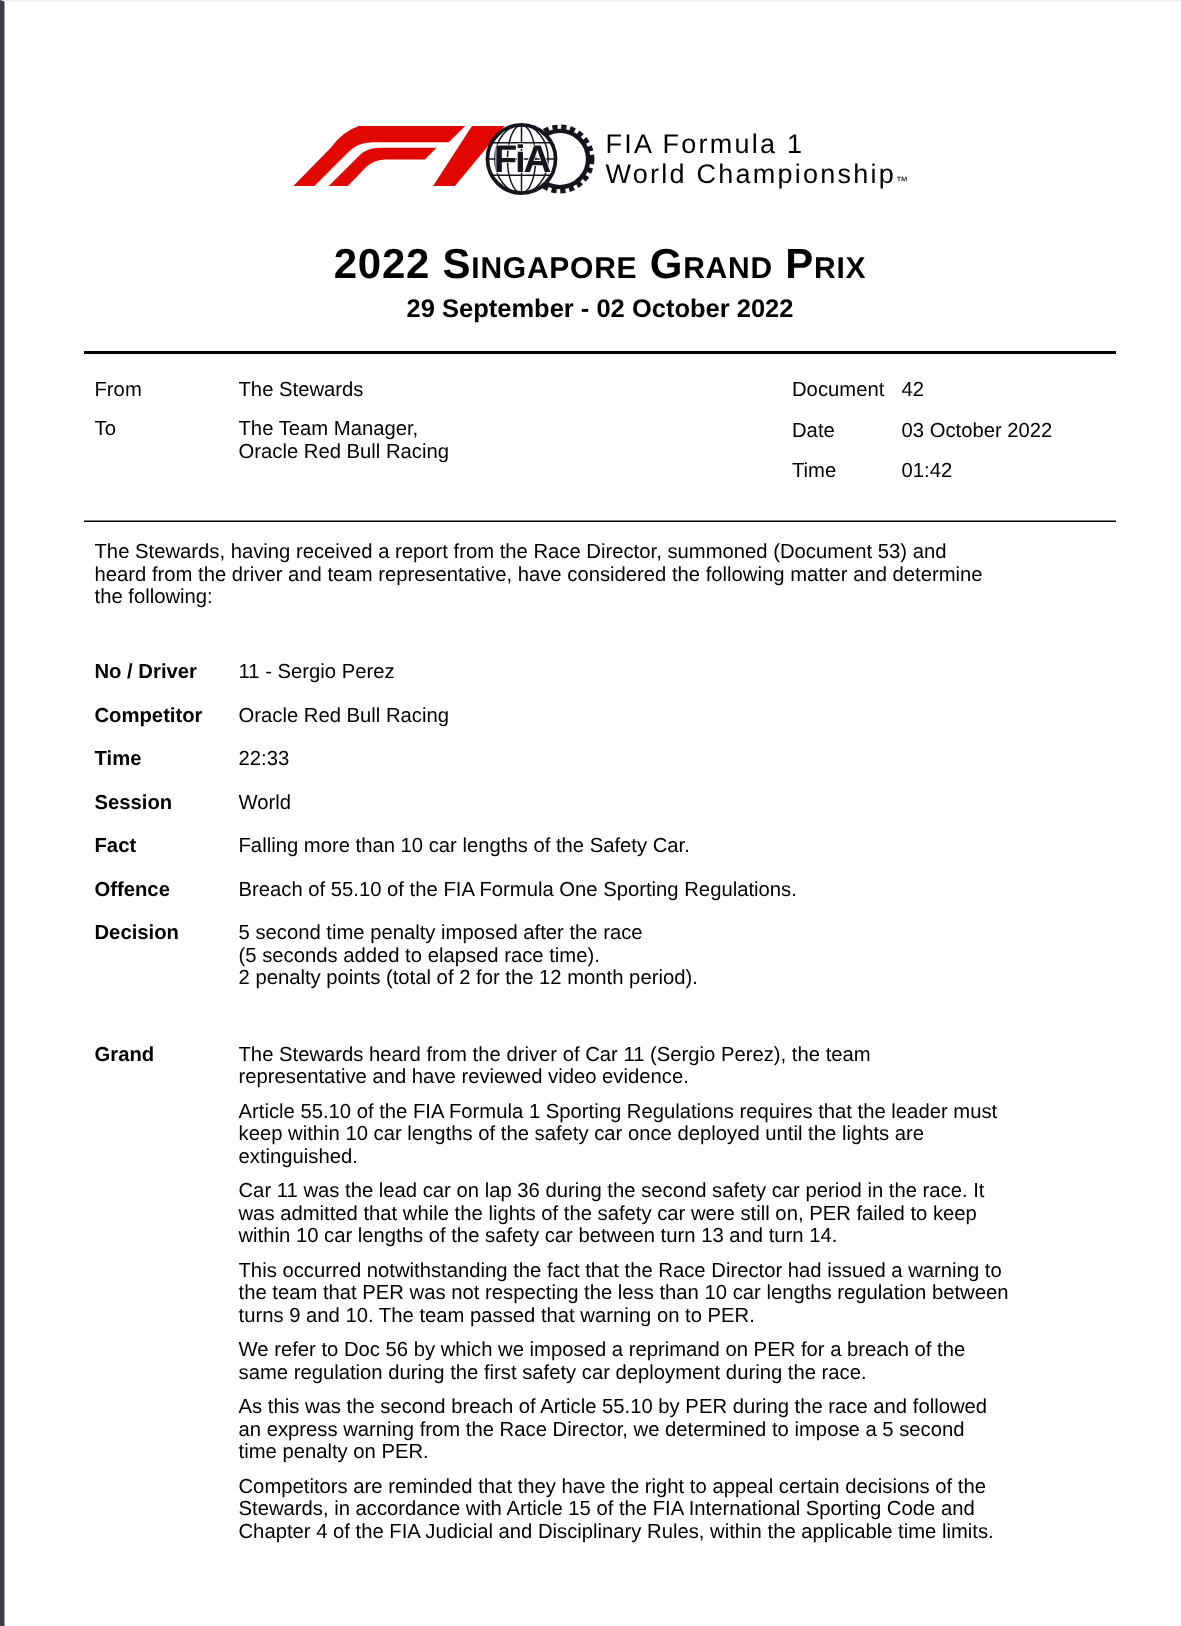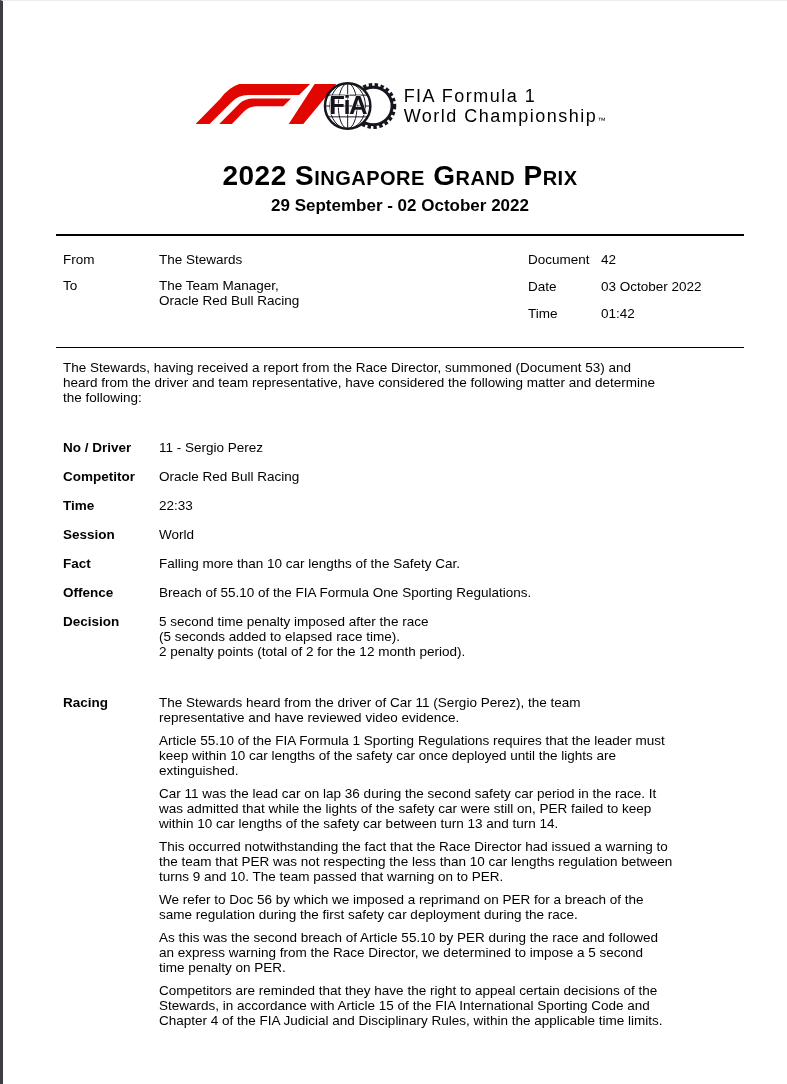--- a/index.html
+++ b/index.html
@@ -121,21 +121,21 @@
 
     <div class="lbl">Fact</div>
     <div class="val">Falling more than 10 car lengths of the Safety Car.</div>
 
     <div class="lbl">Offence</div>
     <div class="val">Breach of 55.10 of the FIA Formula One Sporting Regulations.</div>
 
     <div class="lbl">Decision</div>
     <div class="val">5 second time penalty imposed after the race<br>(5 seconds added to elapsed race time).<br>2 penalty points (total of 2 for the 12 month period).</div>
 
-    <div class="lbl reason-gap">Racing</div>
+    <div class="lbl reason-gap">Grand</div>
     <div class="val reason-gap reason-paras">
       <p>The Stewards heard from the driver of Car 11 (Sergio Perez), the team<br>representative and have reviewed video evidence.</p>
       <p>Article 55.10 of the FIA Formula 1 Sporting Regulations requires that the leader must<br>keep within 10 car lengths of the safety car once deployed until the lights are<br>extinguished.</p>
       <p>Car 11 was the lead car on lap 36 during the second safety car period in the race. It<br>was admitted that while the lights of the safety car were still on, PER failed to keep<br>within 10 car lengths of the safety car between turn 13 and turn 14.</p>
       <p>This occurred notwithstanding the fact that the Race Director had issued a warning to<br>the team that PER was not respecting the less than 10 car lengths regulation between<br>turns 9 and 10. The team passed that warning on to PER.</p>
       <p>We refer to Doc 56 by which we imposed a reprimand on PER for a breach of the<br>same regulation during the first safety car deployment during the race.</p>
       <p>As this was the second breach of Article 55.10 by PER during the race and followed<br>an express warning from the Race Director, we determined to impose a 5 second<br>time penalty on PER.</p>
       <p>Competitors are reminded that they have the right to appeal certain decisions of the<br>Stewards, in accordance with Article 15 of the FIA International Sporting Code and<br>Chapter 4 of the FIA Judicial and Disciplinary Rules, within the applicable time limits.</p>
     </div>
   </div>

